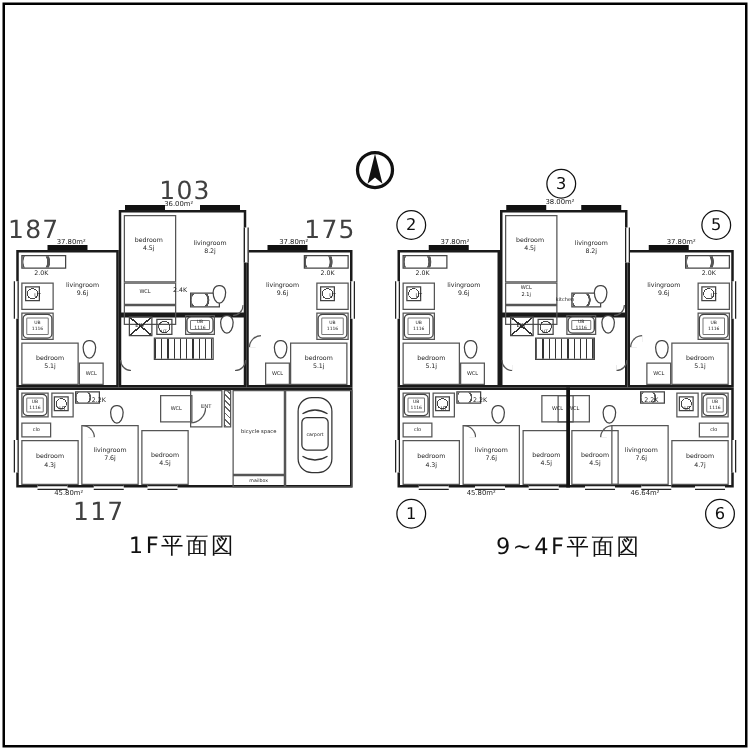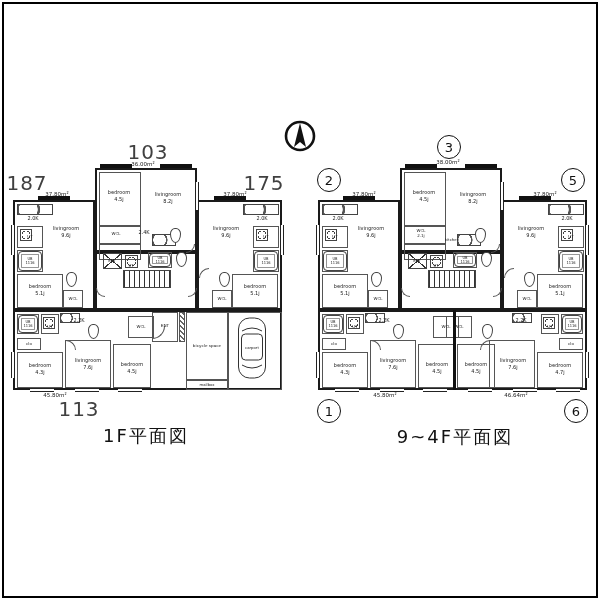--- a/index.html
+++ b/index.html
@@ -162,21 +162,21 @@
     <div class="lbl" style="left: 207px; top: 346px; --s: 0.42;">bicycle space</div>
     <div class="lbl" style="left: 207px; top: 385px; --s: 0.38;">mailbox</div>
     <div class="lbl" style="left: 252px; top: 348px; --s: 0.38;">carport</div>
     <div class="lbl" style="left: 57px; top: 194px; --s: 0.55;">37.80m²</div>
     <div class="lbl" style="left: 143px; top: 164px; --s: 0.55;">36.00m²</div>
     <div class="lbl" style="left: 235px; top: 194px; --s: 0.55;">37.80m²</div>
     <div class="lbl" style="left: 55px; top: 395px; --s: 0.55;">45.80m²</div>
     <div class="unit-num" style="left: 27px; top: 183px;">187</div>
     <div class="unit-num" style="left: 148px; top: 152px;">103</div>
     <div class="unit-num" style="left: 264px; top: 183px;">175</div>
-    <div class="unit-num" style="left: 79px; top: 409px;">113</div>
+    <div class="unit-num" style="left: 79px; top: 409px;">117</div>
   </div>
 <div class="plan-layer">
     <div class="wall" style="left: 318px; top: 200px; width: 82px; height: 110px;"></div>
     <div class="wall" style="left: 400px; top: 168px; width: 102px; height: 84px;"></div>
     <div class="wall" style="left: 400px; top: 252px; width: 102px; height: 58px;"></div>
     <div class="wall" style="left: 502px; top: 200px; width: 85px; height: 110px;"></div>
     <div class="wall" style="left: 318px; top: 310px; width: 269px; height: 80px;"></div>
     <div class="room" style="left: 322px; top: 226px; width: 26px; height: 22px;"></div>
     <div class="room" style="left: 322px; top: 250px; width: 26px; height: 22px;"></div>
     <div class="room" style="left: 322px; top: 274px; width: 46px; height: 34px;"></div>

